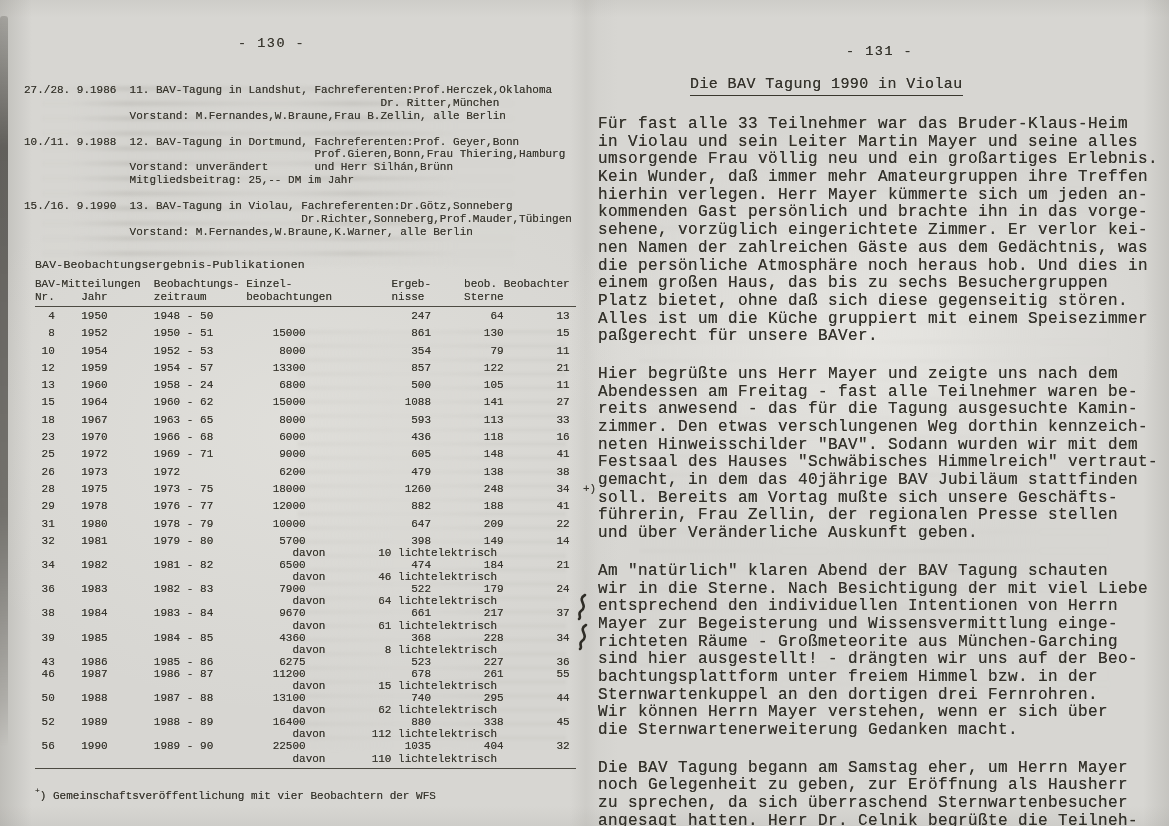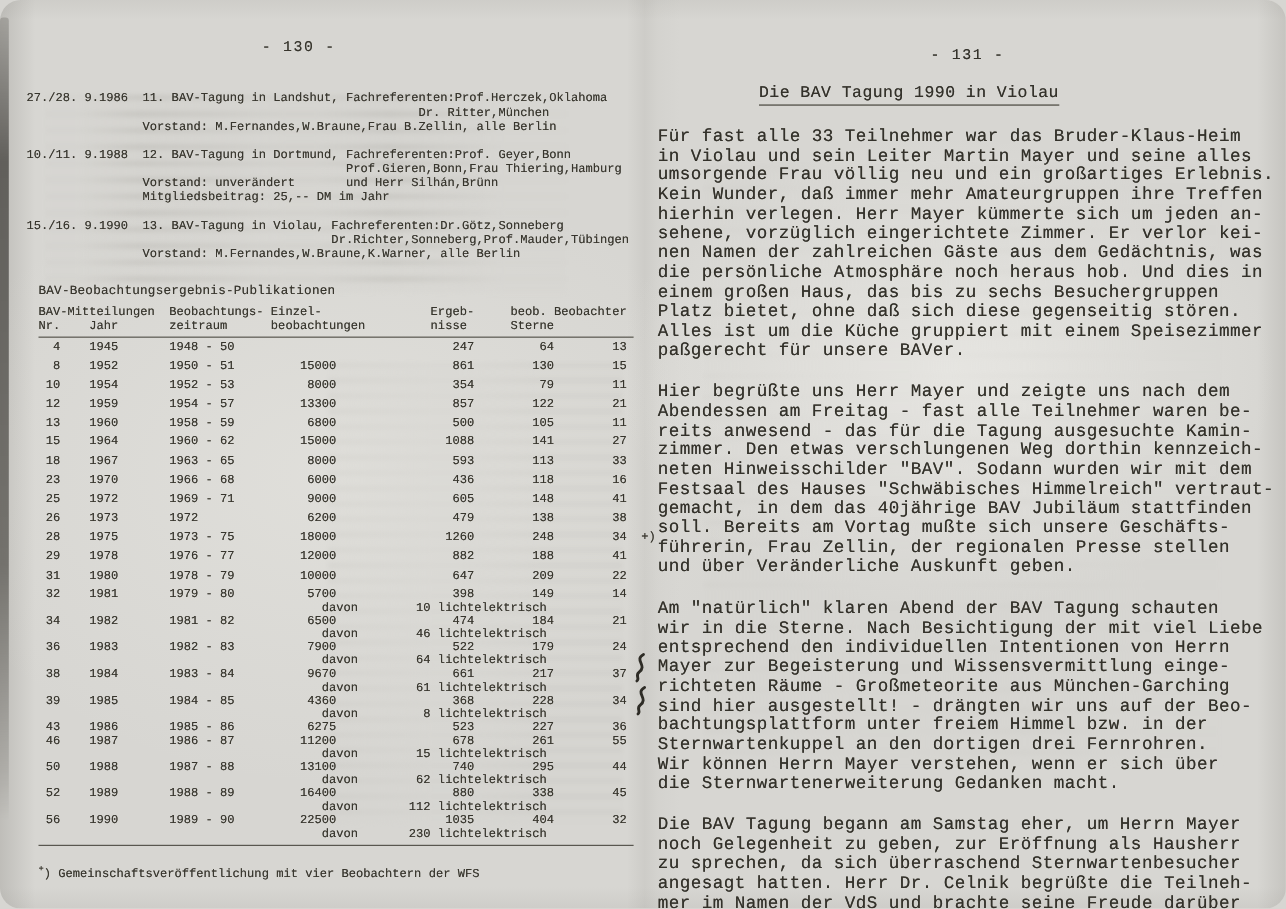--- a/index.html
+++ b/index.html
@@ -12,21 +12,20 @@
     position:relative;width:1169px;height:826px;
     background:
       radial-gradient(ellipse 430px 310px at 860px 340px, rgba(238,237,233,0.75), rgba(238,237,233,0) 70%),
       radial-gradient(ellipse 500px 380px at 300px 430px, rgba(231,230,225,0.55), rgba(231,230,225,0) 75%),
       linear-gradient(90deg, rgba(128,126,120,0.28) 0, rgba(128,126,120,0) 32px),
       linear-gradient(270deg, rgba(128,126,120,0.20) 0, rgba(128,126,120,0) 26px),
       linear-gradient(180deg, rgba(128,126,120,0.10) 0, rgba(128,126,120,0) 18px),
       linear-gradient(0deg, rgba(128,126,120,0.10) 0, rgba(128,126,120,0) 20px),
       linear-gradient(90deg, transparent 0 570px, rgba(118,116,110,0.10) 586px, rgba(150,148,142,0.05) 598px, transparent 618px),
       #d7d6d2;
-    border-radius: 19px;
   }
   
   .spine{
     position:absolute;left:0;top:16px;width:8px;height:730px;border-radius:3px;
     background:linear-gradient(180deg, rgba(125,123,118,0.45), rgba(80,78,74,0.85) 18%, rgba(95,93,88,0.8) 68%, rgba(140,138,133,0.35) 94%, rgba(140,138,133,0));
     filter:blur(0.7px);
   }
   .ghost{position:absolute;filter:blur(1.8px);pointer-events:none;}
   .g1{left:42px;top:86px;width:472px;height:180px;opacity:.55;
       background:
@@ -107,25 +106,25 @@
 
     <div class="tbl-title">BAV-Beobachtungsergebnis-Publikationen</div>
 
     <div class="tbl-block">
       <div id="tbl-head">
           <div class="t-line head">BAV-Mitteilungen  Beobachtungs- Einzel-               Ergeb-     beob. Beobachter</div>
           <div class="t-line head">Nr.    Jahr       zeitraum      beobachtungen         nisse      Sterne</div>
         </div>
       <div class="rule head-rule"></div>
       <div id="tbl-rows">
-          <div class="t-line wide">  4    1945       1948 - 50                              247         64        13</div>
+          <div class="t-line wide">  4    1950       1948 - 50                              247         64        13</div>
           <div class="t-line wide">  8    1952       1950 - 51         15000                861        130        15</div>
           <div class="t-line wide"> 10    1954       1952 - 53          8000                354         79        11</div>
           <div class="t-line wide"> 12    1959       1954 - 57         13300                857        122        21</div>
-          <div class="t-line wide"> 13    1960       1958 - 59          6800                500        105        11</div>
+          <div class="t-line wide"> 13    1960       1958 - 24          6800                500        105        11</div>
           <div class="t-line wide"> 15    1964       1960 - 62         15000               1088        141        27</div>
           <div class="t-line wide"> 18    1967       1963 - 65          8000                593        113        33</div>
           <div class="t-line wide"> 23    1970       1966 - 68          6000                436        118        16</div>
           <div class="t-line wide"> 25    1972       1969 - 71          9000                605        148        41</div>
           <div class="t-line wide"> 26    1973       1972               6200                479        138        38</div>
           <div class="t-line wide"> 28    1975       1973 - 75         18000               1260        248        34  +)</div>
           <div class="t-line wide"> 29    1978       1976 - 77         12000                882        188        41</div>
           <div class="t-line wide"> 31    1980       1978 - 79         10000                647        209        22</div>
           <div class="t-line dense"> 32    1981       1979 - 80          5700                398        149        14</div>
           <div class="t-line dense">                                       davon        10 lichtelektrisch</div>
@@ -138,37 +137,38 @@
           <div class="t-line dense"> 39    1985       1984 - 85          4360                368        228        34</div>
           <div class="t-line dense">                                       davon         8 lichtelektrisch</div>
           <div class="t-line dense"> 43    1986       1985 - 86          6275                523        227        36</div>
           <div class="t-line dense"> 46    1987       1986 - 87         11200                678        261        55</div>
           <div class="t-line dense">                                       davon        15 lichtelektrisch</div>
           <div class="t-line dense"> 50    1988       1987 - 88         13100                740        295        44</div>
           <div class="t-line dense">                                       davon        62 lichtelektrisch</div>
           <div class="t-line dense"> 52    1989       1988 - 89         16400                880        338        45</div>
           <div class="t-line dense">                                       davon       112 lichtelektrisch</div>
           <div class="t-line dense"> 56    1990       1989 - 90         22500               1035        404        32</div>
-          <div class="t-line dense">                                       davon       230 lichtelektrisch</div>
+          <div class="t-line dense">                                       davon       110 lichtelektrisch</div>
         </div>
       <div class="rule bot-rule"></div>
       <div class="footnote"><sup>+</sup><span>) Gemeinschaftsveröffentlichung mit vier Beobachtern der WFS</span></div>
     </div>
   </div>
 
   <div class="page page-right">
     <div class="pageno pageno-right">- 131 -</div>
     <div class="r-title">Die BAV Tagung 1990 in Violau</div>
     <div class="paras">
         <div class="para">
           <div class="p-line">Für fast alle 33 Teilnehmer war das Bruder-Klaus-Heim</div>
           <div class="p-line">in Violau und sein Leiter Martin Mayer und seine alles</div>
           <div class="p-line">umsorgende Frau völlig neu und ein großartiges Erlebnis.</div>
           <div class="p-line">Kein Wunder, daß immer mehr Amateurgruppen ihre Treffen</div>
           <div class="p-line">hierhin verlegen. Herr Mayer kümmerte sich um jeden an-</div>
+          <div class="p-line">kommenden Gast persönlich und brachte ihn in das vorge-</div>
           <div class="p-line">sehene, vorzüglich eingerichtete Zimmer. Er verlor kei-</div>
           <div class="p-line">nen Namen der zahlreichen Gäste aus dem Gedächtnis, was</div>
           <div class="p-line">die persönliche Atmosphäre noch heraus hob. Und dies in</div>
           <div class="p-line">einem großen Haus, das bis zu sechs Besuchergruppen</div>
           <div class="p-line">Platz bietet, ohne daß sich diese gegenseitig stören.</div>
           <div class="p-line">Alles ist um die Küche gruppiert mit einem Speisezimmer</div>
           <div class="p-line">paßgerecht für unsere BAVer.</div>
         </div>
         <div class="para">
           <div class="p-line">Hier begrüßte uns Herr Mayer und zeigte uns nach dem</div>

